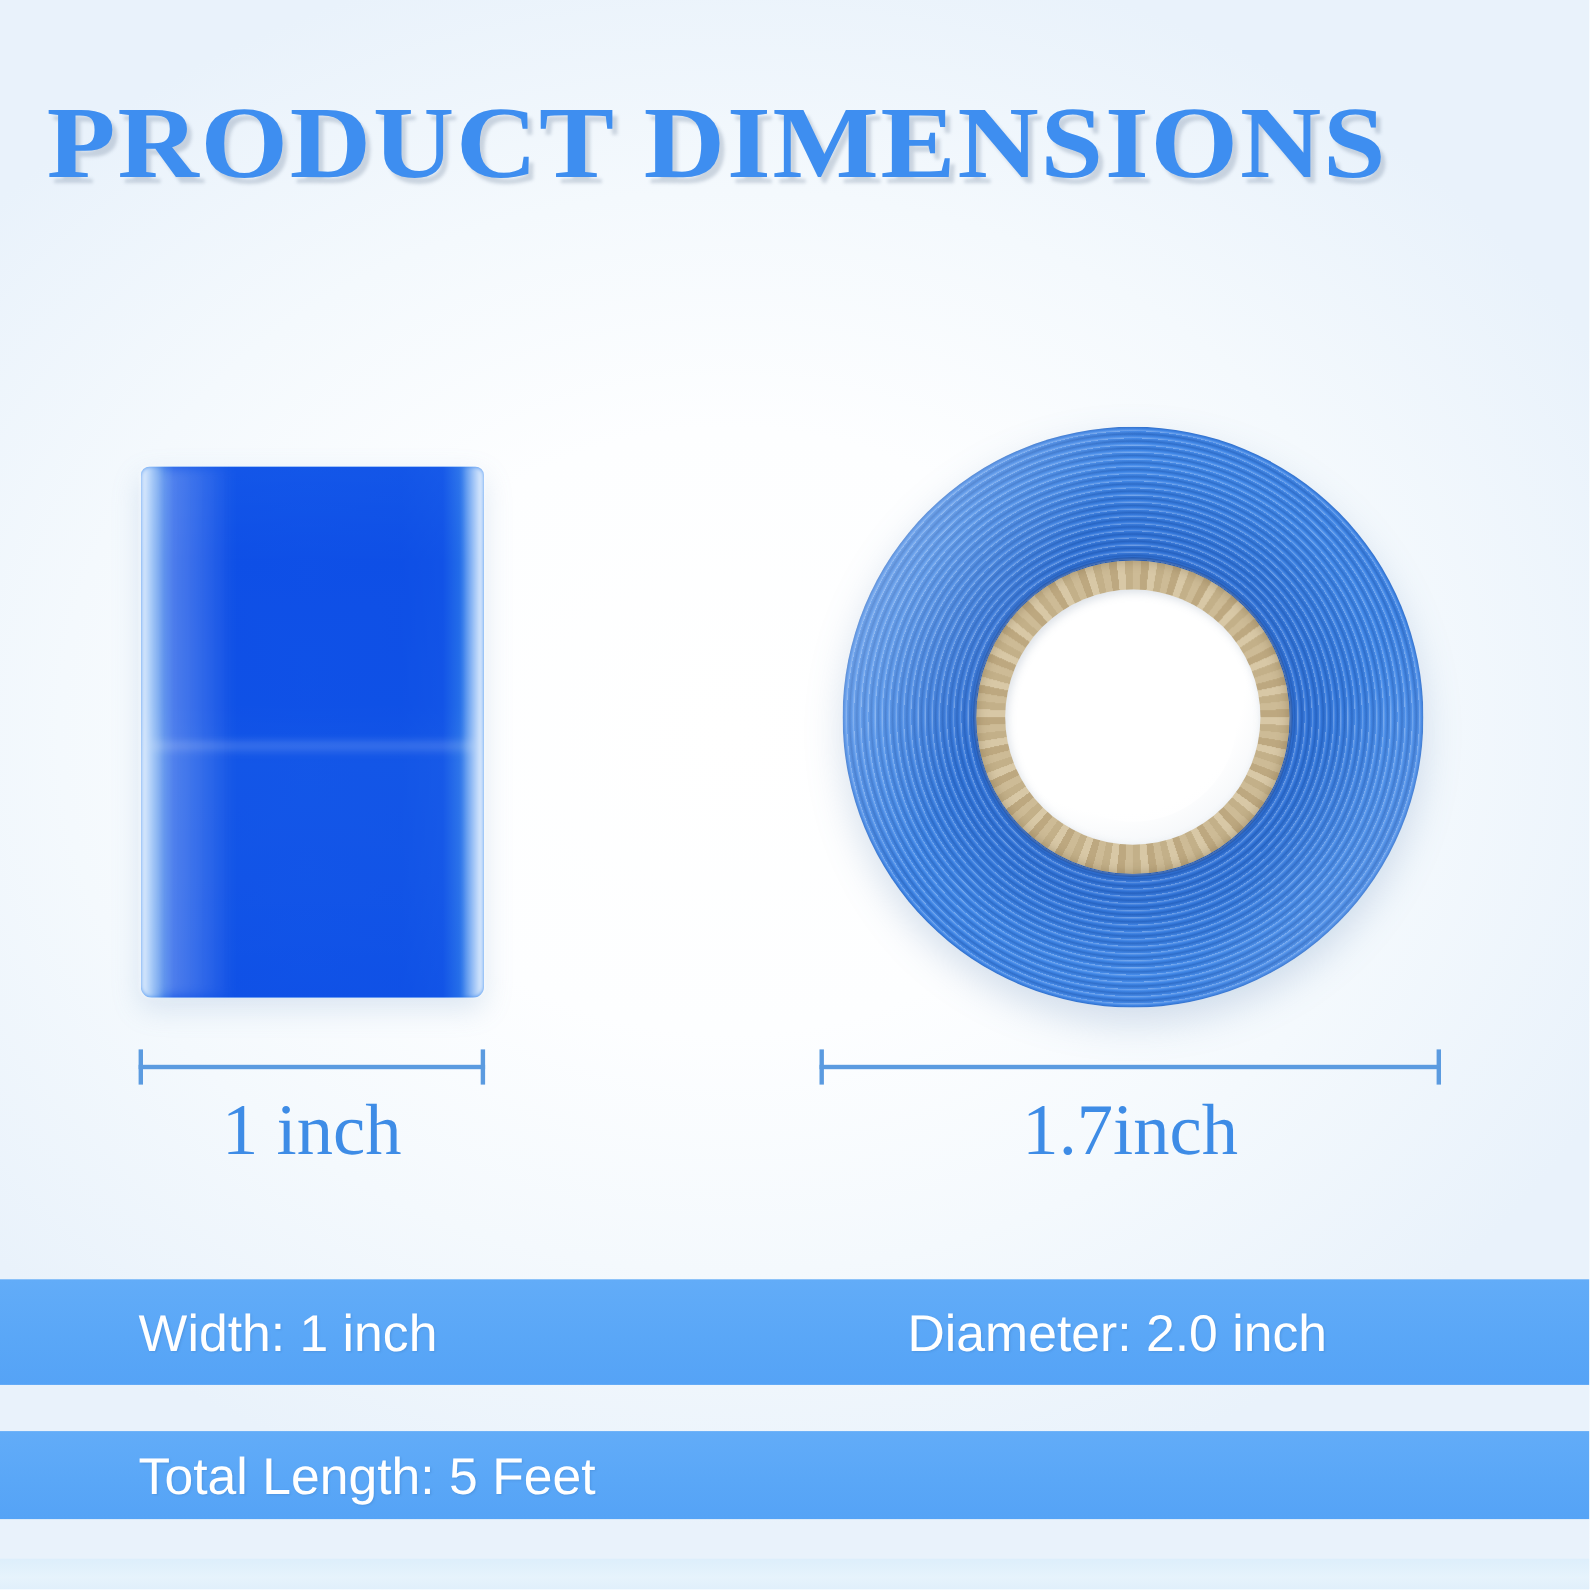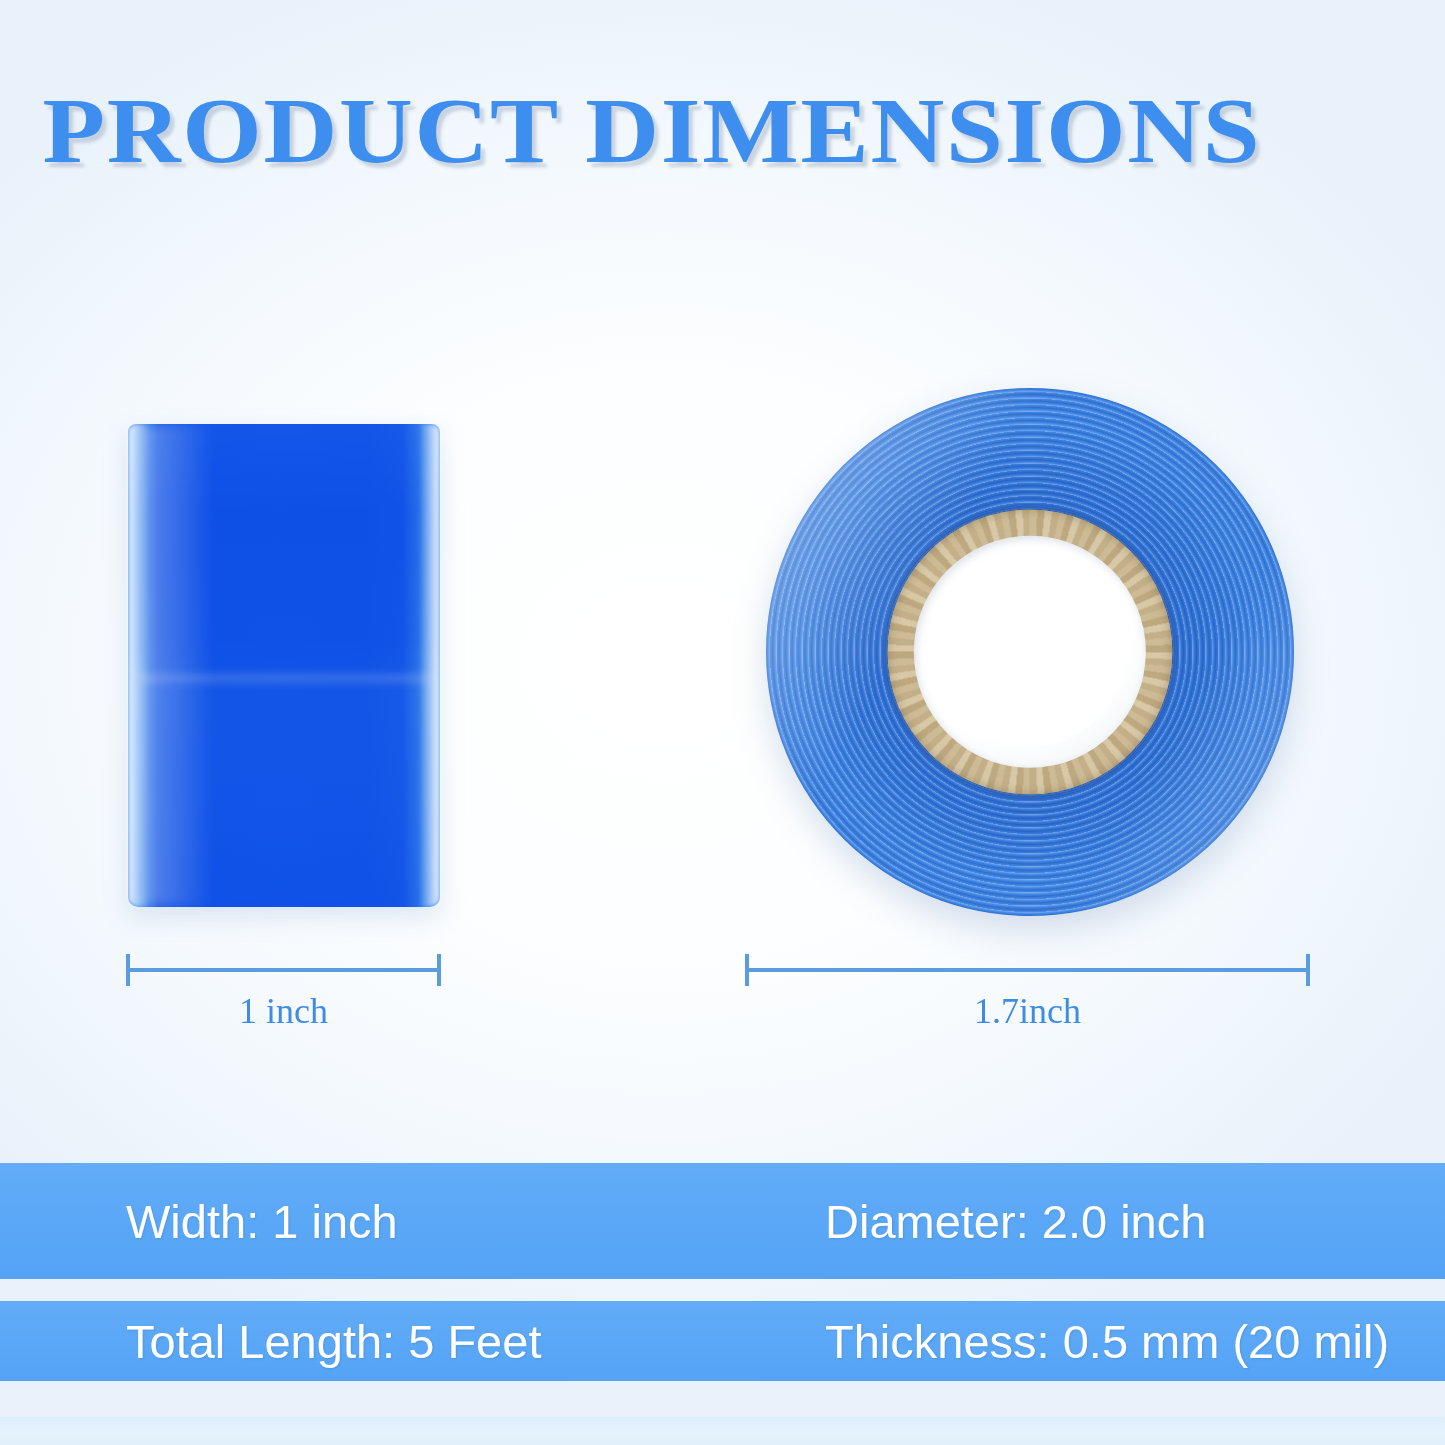--- a/index.html
+++ b/index.html
@@ -204,38 +204,38 @@
     height: 32px;
     background: #5b9be0;
     top: -14px;
   }
   .dim-label {
     position: absolute;
     top: 22px;
     width: 100%;
     text-align: center;
     font-family: "Liberation Serif", "DejaVu Serif", serif;
-    font-size: 36px;
+    font-size: 66px;
     color: #3e8ce6;
     white-space: nowrap;
   }
 
   #dim-left  { left: 126px; top: 968px; width: 315px; }
   #dim-right { left: 745px; top: 968px; width: 565px; }
 
   
   .spec-bar {
     position: absolute;
     left: 0;
     width: 1445px;
     background: linear-gradient(to bottom, #62acf8 0%, #5aa7f7 55%, #55a3f6 100%);
     display: flex;
     align-items: center;
   }
-  #spec-bar-1 { top: 1163px; height: 116px; }
+  #spec-bar-1 { top: 1163px; height: 96px; }
   #spec-bar-2 { top: 1301px; height: 80px; }
 
   .spec-cell {
     position: absolute;
     font-family: "Liberation Sans", sans-serif;
     font-size: 47px;
     color: #ffffff;
     white-space: nowrap;
     text-shadow: 1px 1px 2px rgba(40, 95, 160, 0.22);
   }
@@ -291,17 +291,16 @@
     <div class="dim-label">1.7inch</div>
   </div>
 
   <div class="spec-bar" id="spec-bar-1">
     <div class="spec-cell spec-left">Width: 1 inch</div>
     <div class="spec-cell spec-right">Diameter: 2.0 inch</div>
   </div>
 
   <div class="spec-bar" id="spec-bar-2">
     <div class="spec-cell spec-left">Total Length: 5 Feet</div>
-    <div class="spec-cell spec-right">Thickness: 0.5 mm (20 mil)</div>
   </div>
 
   <div id="bottom-strip"></div>
 </div>
 
 </body></html>

